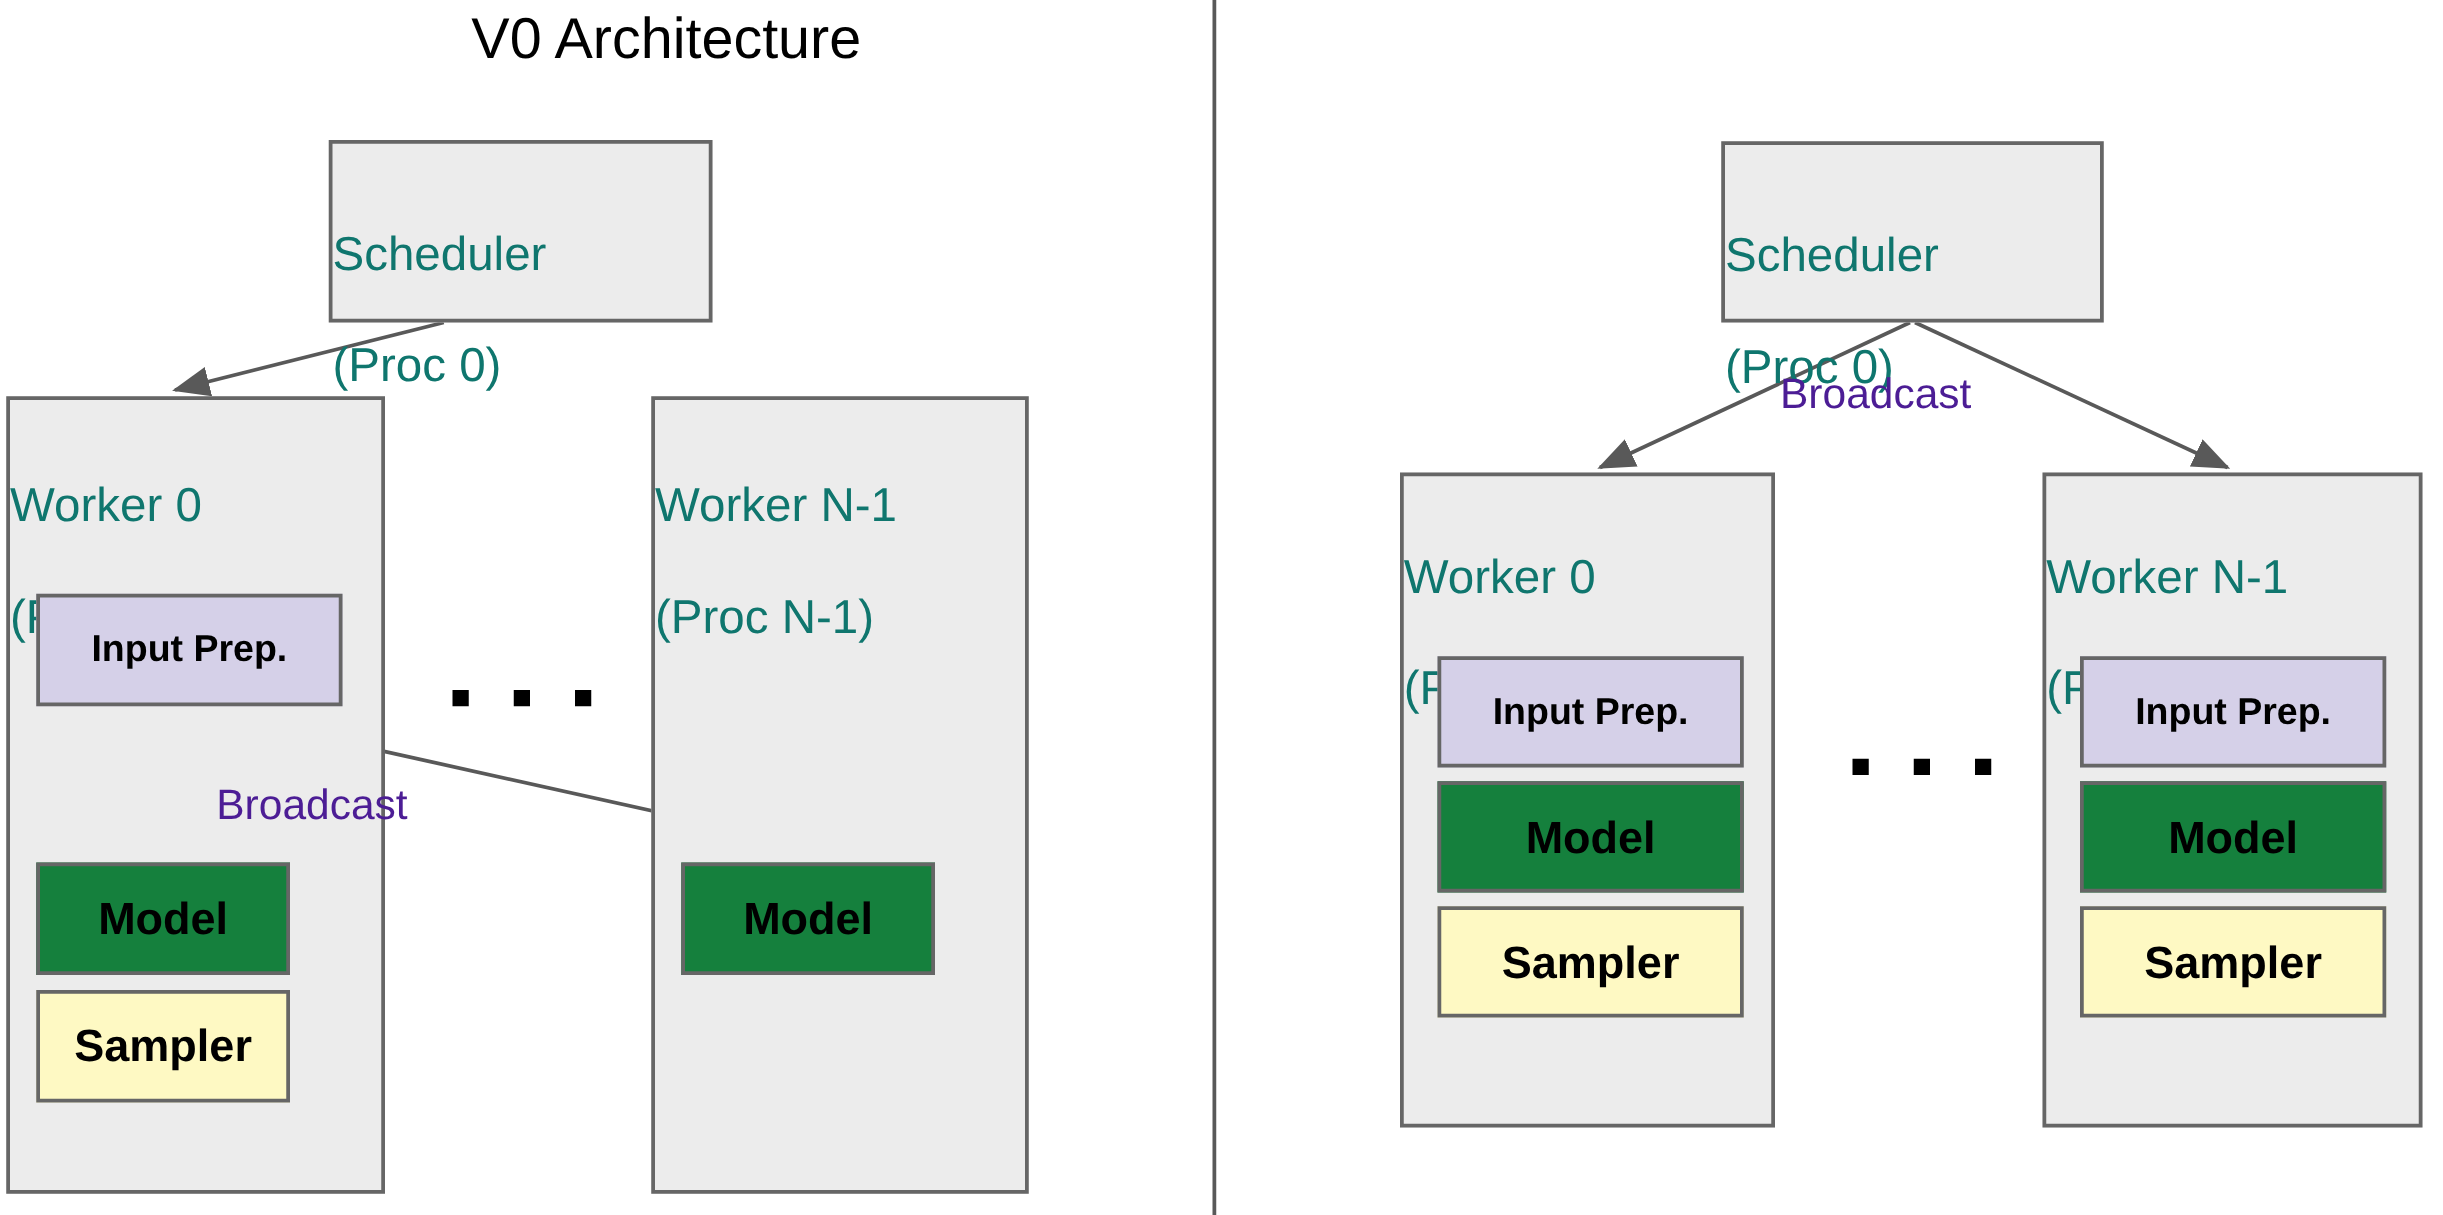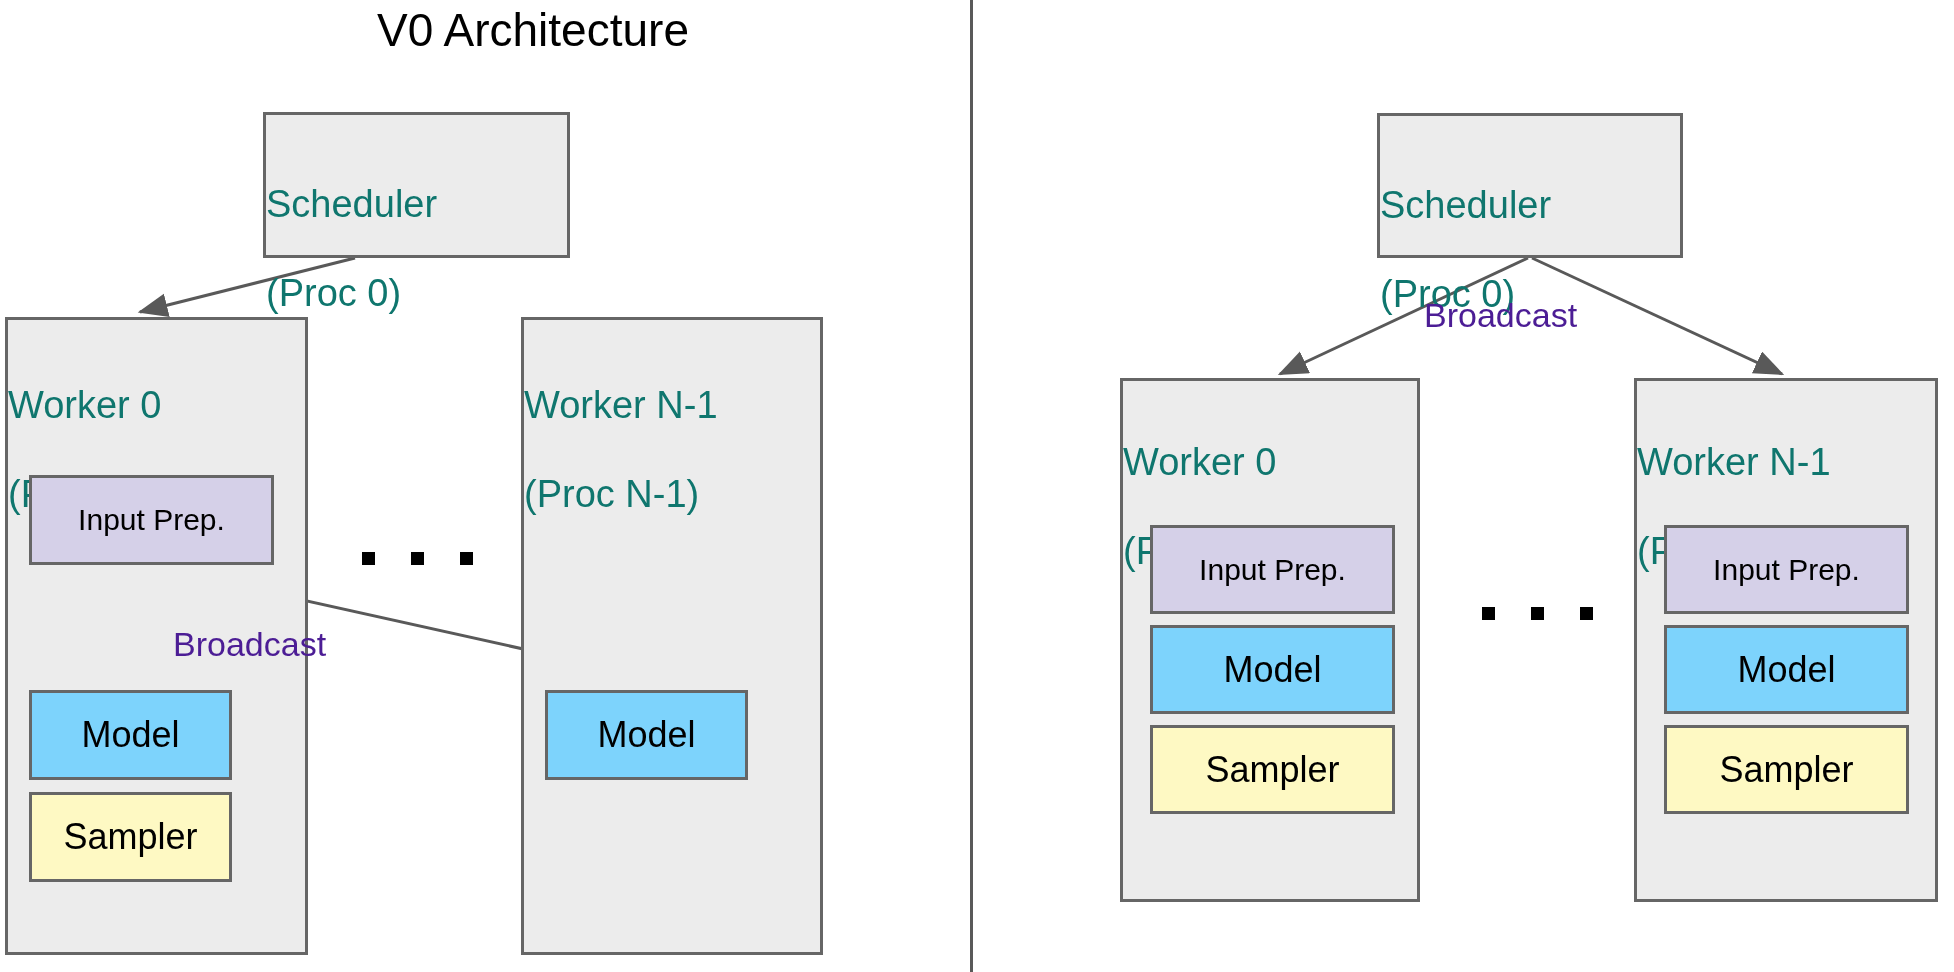--- a/index.html
+++ b/index.html
@@ -69,23 +69,24 @@
   
   .comp {
     position: absolute;
     box-sizing: border-box;
     border: 3px solid #666666;
     display: flex;
     align-items: center;
     justify-content: center;
     text-align: center;
     color: #000;
+    font-weight: bold;
   }
   .comp.input-prep { background: #d5d0e8; }
-  .comp.model      { background: #7dd3fc; }
+  .comp.model      { background: #15803d; }
   .comp.sampler    { background: #fef9c3; }
 
   .comp-text-lg { font-size: 36px; }
   .comp-text-md { font-size: 30px; }
 
   
   .edge-label {
     position: absolute;
     font-size: 34px;
     white-space: nowrap;

